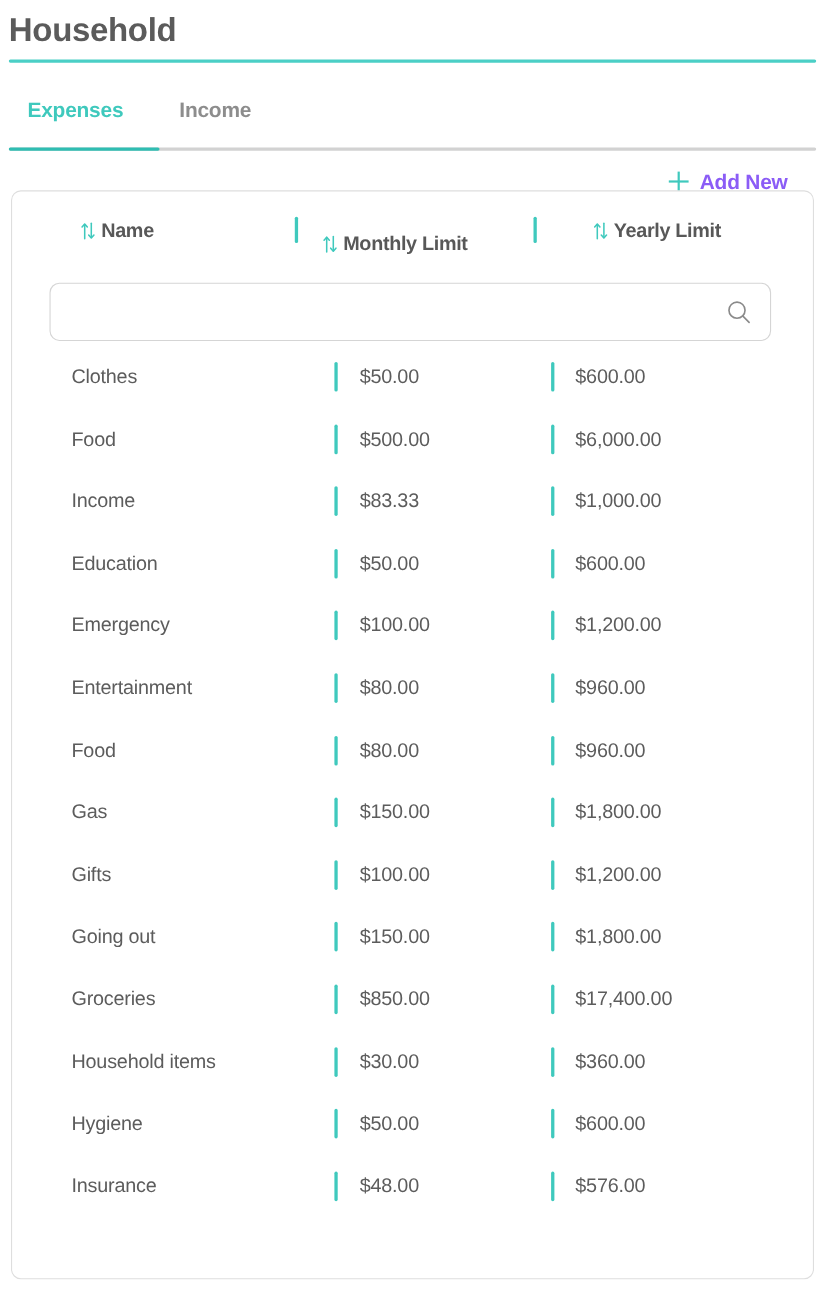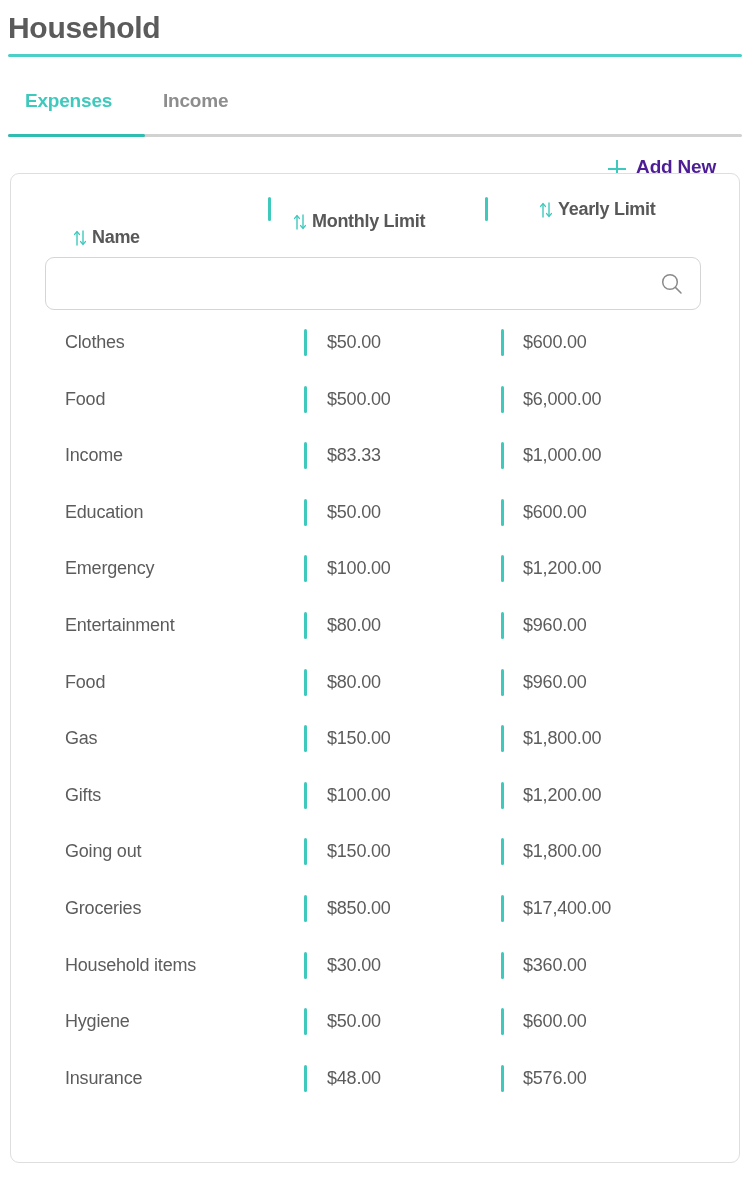--- a/index.html
+++ b/index.html
@@ -86,23 +86,23 @@
     background: #2fbdb2;
     border-radius: 2px;
   }
 
   
   .add-new {
     position: absolute;
     right: 34px;
     top: 84px;
     display: flex;
-    align-items: flex-end;
+    align-items: flex-start;
     gap: 10px;
-    color: #4c1d95;
+    color: #8b5cf6;
     font-size: 19px;
     font-weight: bold;
     letter-spacing: -0.2px;
     cursor: pointer;
     background: none;
     border: 0;
     font-family: inherit;
   }
   .plus-icon {
     display: inline-block;
@@ -144,21 +144,21 @@
     display: flex;
     align-items: center;
     gap: 5px;
     font-size: 18px;
     font-weight: bold;
     color: #585858;
     letter-spacing: -0.3px;
     white-space: nowrap;
     cursor: pointer;
   }
-  .th-name    { left: 62px; margin-top: 28px; }
+  .th-name    { left: 62px; }
   .th-monthly { left: 282px; margin-top: 12px; }
   .th-yearly  { left: 528px; align-items: center; }
 
   .sort-icon {
     display: inline-block;
     width: 14px;
     height: 18px;
     position: relative;
     flex: 0 0 auto;
   }

